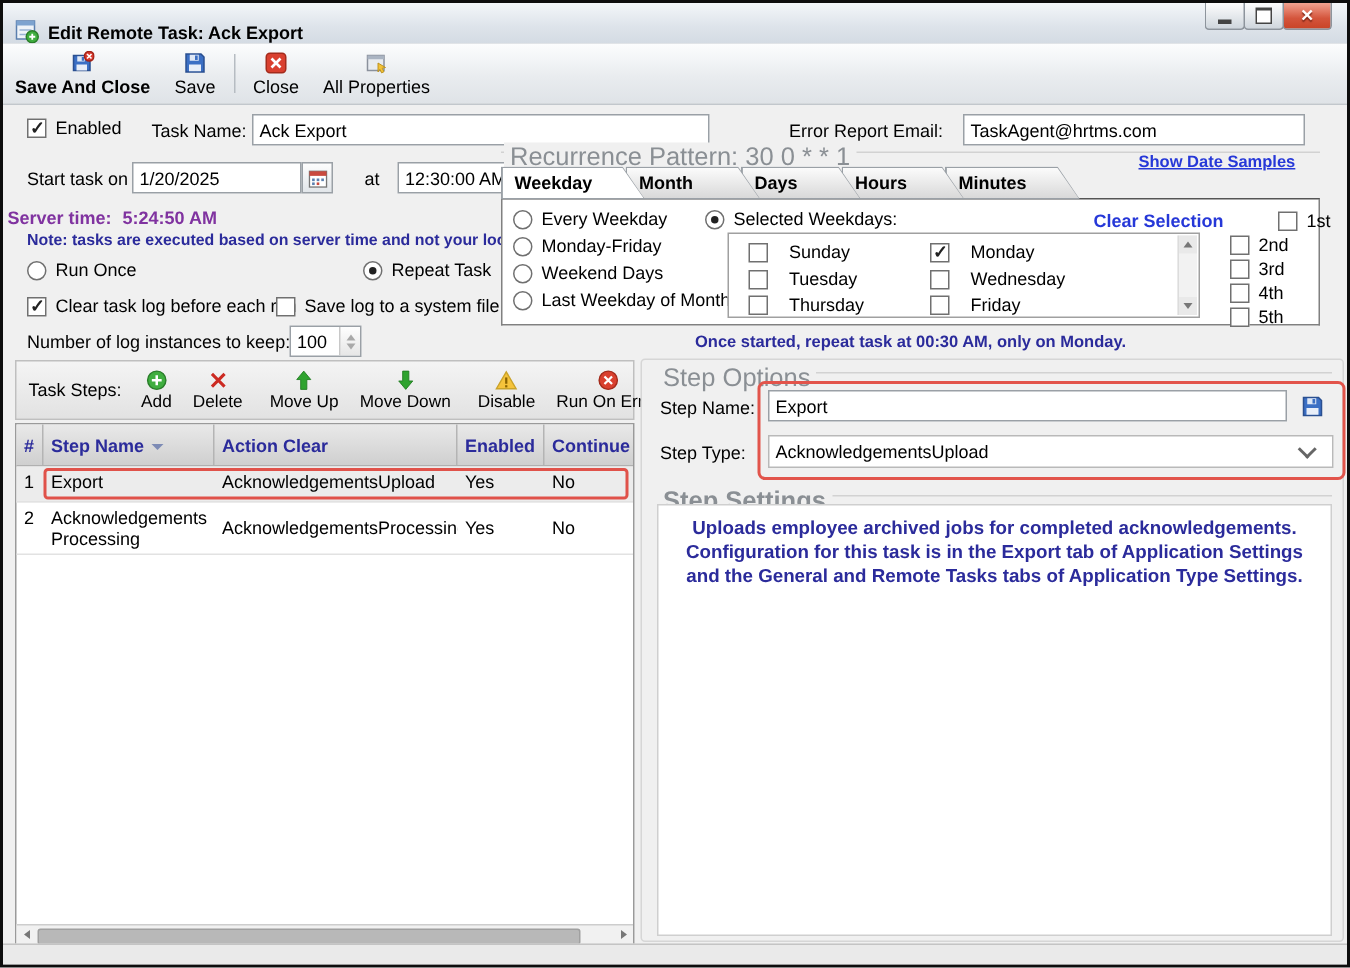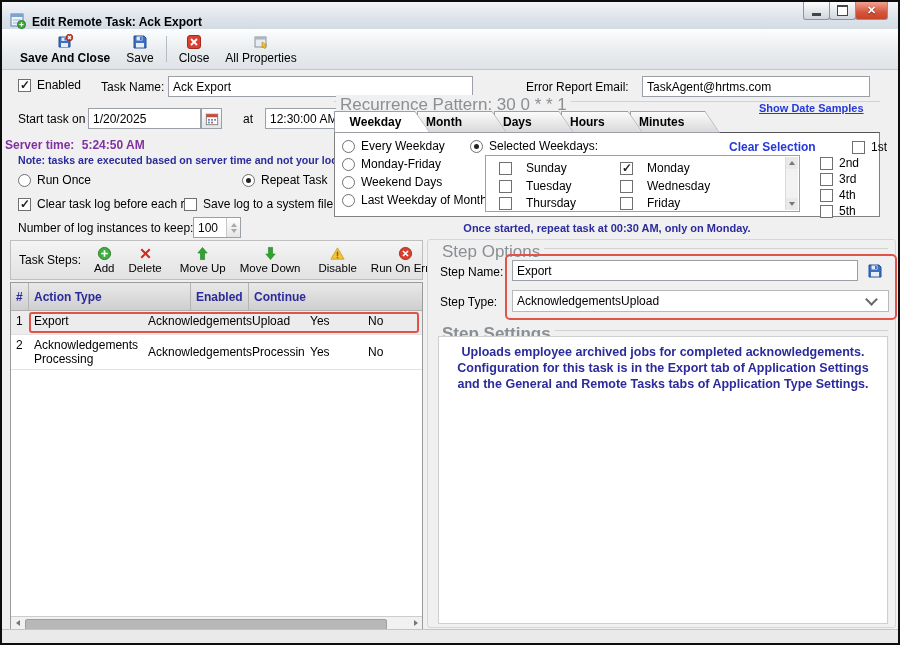--- a/index.html
+++ b/index.html
@@ -19,21 +19,21 @@
   .win-btn{width:27px;height:18px;box-sizing:border-box;border:1px solid #8d949c;border-top:none;
     background:linear-gradient(#fdfdfd,#cfd6dd);display:flex;align-items:center;justify-content:center;
     border-radius:0 0 3px 3px;margin-left:-1px;font-size:10px;color:#333;}
   .win-btn.close{background:linear-gradient(#f2a391,#d4553c 60%,#c94427);color:#fff;width:33px;
     font-weight:bold;font-size:11px;text-shadow:0 1px 1px #7c2413;}
   .glyph-min{width:9px;height:3px;background:#444;margin-top:7px;}
   .glyph-max{width:9px;height:8px;border:1px solid #444;border-top:2px solid #444;background:#fff;}
   
   .toolbar{position:absolute;left:0;top:27px;right:0;height:41px;
     background:linear-gradient(#fcfdfe,#e9ecef 55%,#dfe3e7);
-    border-bottom:1px solid #c2c7cc;display:flex;align-items:center;padding-left:10px;box-sizing:border-box;}
+    border-bottom:1px solid #c2c7cc;display:flex;align-items:center;box-sizing:border-box;}
   .tb-btn{display:flex;flex-direction:column;align-items:center;justify-content:center;
     padding:2px 8px;height:36px;box-sizing:border-box;border-radius:3px;cursor:default;}
   .tb-btn .lbl{font-size:12px;margin-top:1px;white-space:nowrap;}
   .tb-btn.bold .lbl{font-weight:bold;}
   .tb-sep{width:1px;height:26px;background:#b6bcc2;margin:0 4px;}
   .icon16{width:16px;height:16px;display:block;}
   
   .checkbox{width:13px;height:13px;box-sizing:border-box;background:#fff;border:1px solid #707070;
     display:inline-block;position:relative;flex:none;}
   .checkbox.checked::after{content:"✓";position:absolute;left:1px;top:-2px;font-size:12px;color:#222;font-weight:bold;}
@@ -236,21 +236,21 @@
         <span class="tri-up gray"></span>
         <span class="tri-dn gray"></span>
       </span>
   </div>
 
   <div class="grp-line" style="left:332px;top:99px;width:546px;"></div>
   <span class="grp-legend" style="left:334px;top:93px;">Recurrence Pattern: 30 0 * * 1</span>
   <span class="abs link u" style="left:757px;top:100px;">Show Date Samples</span>
 
   <div class="abs" style="left:332px;top:109px;width:546px;height:22px;">
-    <div class="tab active" style="left:0;width:96px;z-index:6;text-align:center;">
+    <div class="tab active" style="left:0;width:96px;z-index:6;">
       <span class="shape"></span>
         <span class="tlbl">Weekday</span>
     </div>
     <div class="tab" style="left:83px;width:90px;z-index:5;">
       <span class="shape"></span>
         <span class="tlbl">Month</span>
     </div>
     <div class="tab" style="left:160px;width:80px;z-index:4;">
       <span class="shape"></span>
         <span class="tlbl">Days</span>
@@ -392,22 +392,26 @@
       </svg>
       <span class="lbl">Run On Error</span>
     </div>
   </div>
 
   <div class="grid">
     <div class="grid-header">
       <div class="gh-cell" style="width:18px;">
           <span>#</span>
         </div>
+      <div class="gh-cell" style="width:114px;">
+        <span>Step Name</span>
+        <span class="sort-tri"></span>
+      </div>
       <div class="gh-cell" style="width:162px;">
-          <span>Action Type</span>
+          <span>Action Clear</span>
         </div>
       <div class="gh-cell" style="width:58px;">
           <span>Enabled</span>
         </div>
       <div class="gh-cell" style="width:59px;border-right:none;">
           <span>Continue O</span>
         </div>
     </div>
     <div class="grid-row" style="height:23px;background:#ececec;">
       <div class="gr-cell" style="width:18px;">1</div>

